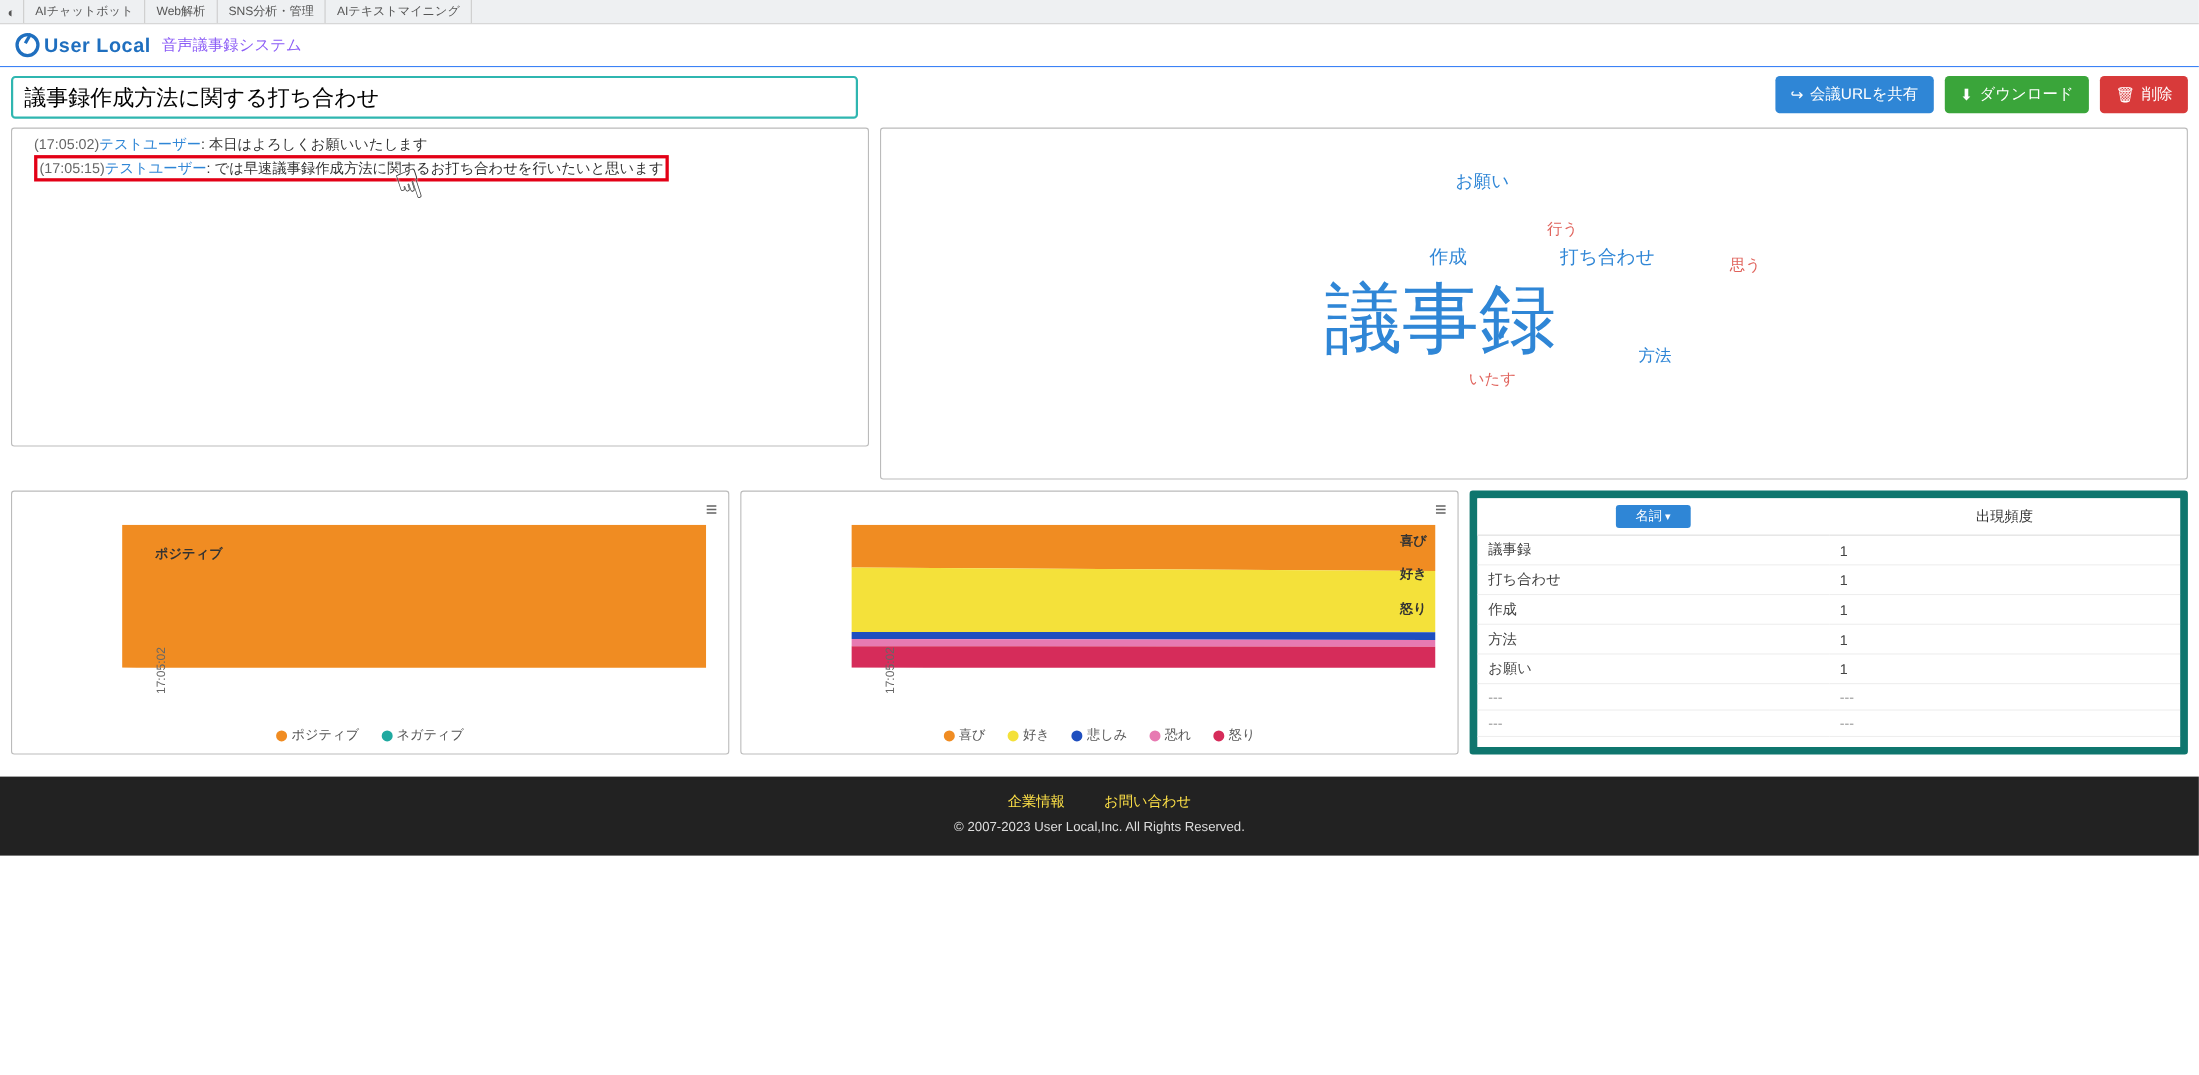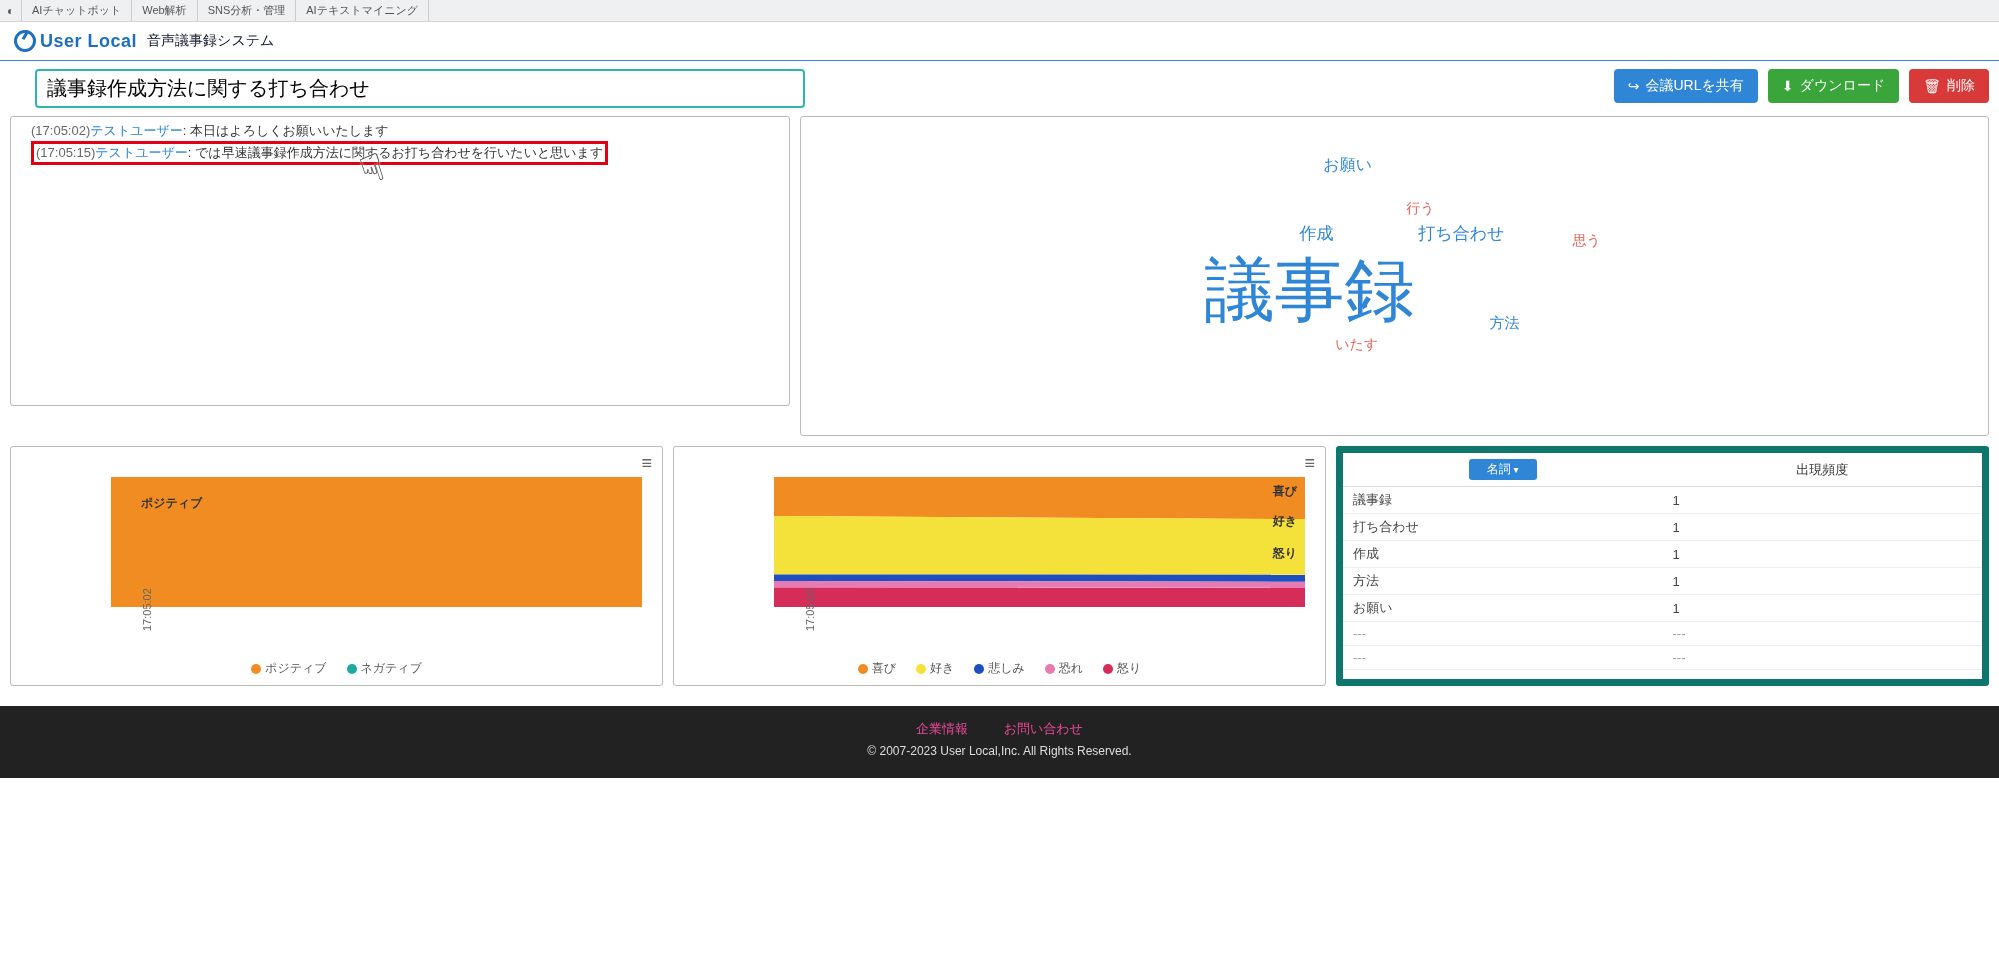--- a/index.html
+++ b/index.html
@@ -7,24 +7,24 @@
 
 .topbar { background: #eef0f2; border-bottom: 1px solid #d4d4d4; display: flex; align-items: stretch; height: 22px; }
 .topbar .app-icon { width: 22px; display: flex; align-items: center; justify-content: center; font-size: 12px; color: #555; border-right: 1px solid #ccc; }
 .topbar .tab { padding: 0 10px; font-size: 11px; color: #555; display: flex; align-items: center; border-right: 1px solid #ccc; cursor: pointer; }
 
 .header { display: flex; align-items: center; padding: 8px 14px; border-bottom: 1px solid #3b82f6; }
 .logo { display: flex; align-items: center; gap: 4px; }
 .logo-mark { width: 22px; height: 22px; border: 3px solid #1f6fbf; border-radius: 50%; position: relative; }
 .logo-mark:after { content: ""; position: absolute; left: 7px; top: -3px; width: 3px; height: 10px; background: #1f6fbf; transform: rotate(30deg); }
 .logo-text { color: #1f6fbf; font-weight: bold; font-size: 18px; letter-spacing: 0.5px; }
-.logo-sub { color: #0f172a; font-size: 14px; margin-left: 6px; text-align: center; }
+.logo-sub { color: #8b5cf6; font-size: 14px; margin-left: 6px; text-align: center; }
 
 .main { padding: 8px 10px 14px; }
-.toprow { display: flex; gap: 10px; align-items: flex-start; margin-left: 25px; }
+.toprow { display: flex; gap: 10px; align-items: flex-start; }
 .title-input { flex: 0 0 770px; border: 2px solid #2fb6b0; border-radius: 4px; font-size: 20px; padding: 6px 10px; outline: none; }
 .spacer { flex: 1; }
 .btn { border: none; color: #fff; border-radius: 4px; padding: 8px 14px; font-size: 14px; cursor: pointer; display: inline-flex; align-items: center; gap: 6px; }
 .btn-blue { background: #2f86d6; }
 .btn-green { background: #3aa53a; }
 .btn-red { background: #d83a3a; }
 
 .row2 { display: flex; gap: 10px; margin-top: 8px; }
 
 .left-col { width: 780px; }
@@ -58,21 +58,21 @@
 
 .freq-box { flex: 1; border: 7px solid #0f766e; border-radius: 3px; height: 240px; overflow: hidden; }
 .freq-table { width: 100%; border-collapse: collapse; font-size: 13px; }
 .freq-table th { background: #fff; padding: 6px; border-bottom: 1px solid #ddd; font-weight: normal; }
 .freq-table td { padding: 4px 10px; border-bottom: 1px solid #eee; color: #444; }
 .freq-table td.freq-empty { color: #999; }
 .noun-btn { background: #2f86d6; color: #fff; border: none; border-radius: 3px; padding: 2px 18px; font-size: 12px; cursor: pointer; }
 .noun-btn:after { content: " ▾"; font-size: 10px; }
 
 .footer { background: #222; color: #ddd; text-align: center; padding: 14px 0 20px; font-size: 13px; margin-top: 6px; }
-.footer a { color: #ec4899; text-decoration: none; margin: 15px 16px; }
+.footer a { color: #fde047; text-decoration: none; margin: 15px 16px; }
 .footer .copy { font-size: 12px; margin-top: 6px; }
 
 svg { display: block; }
 </style>
 </head>
 <body>
 
 <div class="topbar">
   <div class="app-icon">◐</div>
   <div class="tab">AIチャットボット</div>

